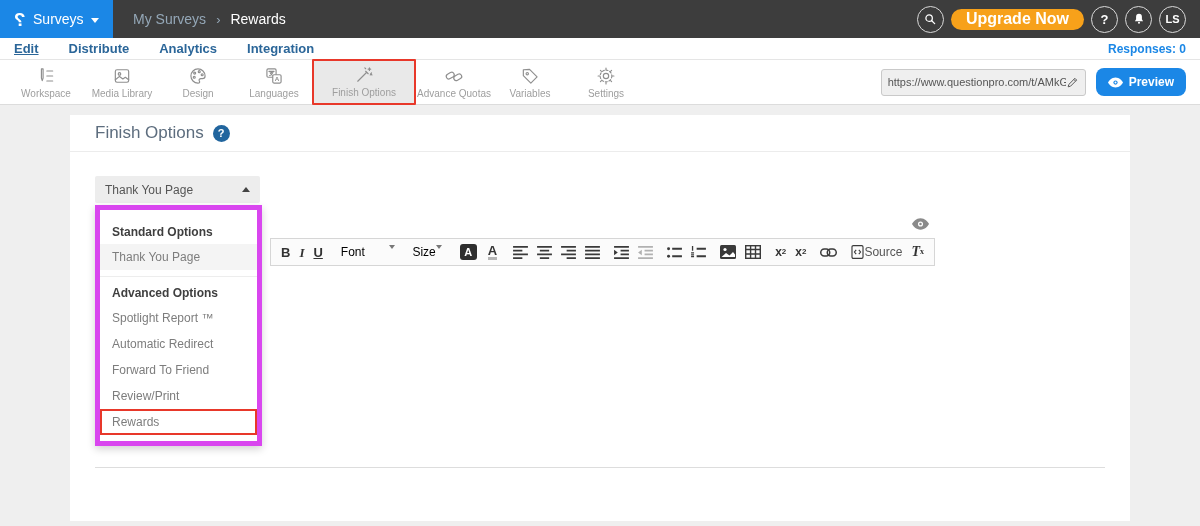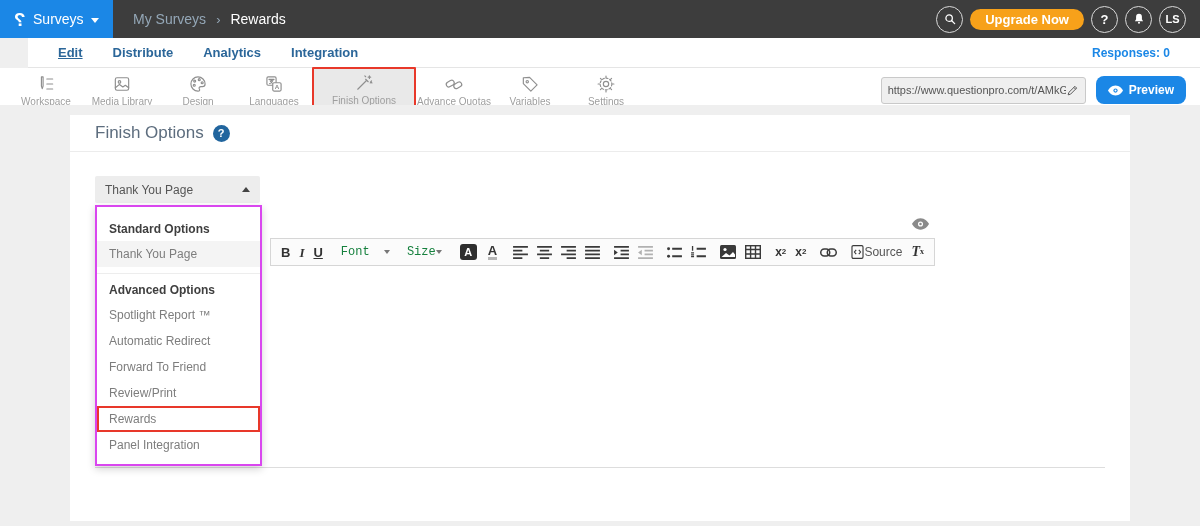--- a/index.html
+++ b/index.html
@@ -16,25 +16,25 @@
                 border-top:5px solid #fff; margin-top:2px; }
   .breadcrumb { display:flex; align-items:center; gap:10px; margin-left:20px; font-size:14px; }
   .crumb-muted { color:#94a7b7; cursor:pointer; }
   .crumb-sep { color:#94a7b7; font-size:13px; }
   .crumb-current { color:#fff; }
   .topbar-right { margin-left:auto; display:flex; align-items:center; gap:7px; margin-right:14px; }
   .circle-btn { width:27px; height:27px; border:1.5px solid #d9d9d9; border-radius:50%;
                 display:flex; align-items:center; justify-content:center; color:#fff;
                 font-size:13px; font-weight:700; cursor:pointer; background:transparent; }
   .upgrade-btn { background:#f7a11a; color:#fff; border:none; border-radius:12px; height:21px;
-                 padding:0 15px; font-size:13px; font-weight:700; cursor:pointer; font-family:inherit; }
-
-  
-  .navrow { height:30px; background:#fff; border-bottom:1px solid #e5e5e5; display:flex;
-            align-items:center; padding:0 30px;margin-left:28px; }
+                 padding:0 15px; font-size:16px; font-weight:700; cursor:pointer; font-family:inherit; }
+
+  
+  .navrow { height:22px; background:#fff; border-bottom:1px solid #e5e5e5; display:flex;
+            align-items:center; padding:0 14px; }
   .navtabs { display:flex; gap:30px; }
   .navtab { font-size:13px; font-weight:700; color:#2b6699; cursor:pointer; }
   .navtab.active { text-decoration:underline; }
   .responses { margin-left:auto; font-size:12px; font-weight:700; color:#1b87e6; }
 
   
   .iconbar { height:45px; background:#fff; border-bottom:1px solid #dcdcdc; display:flex;
              align-items:center; padding-left:8px; }
   .tool-item { width:76px; display:flex; flex-direction:column; align-items:center; gap:2px;
                cursor:pointer; padding:3px 0; }
@@ -62,21 +62,21 @@
 
   
   .finish-select { position:absolute; left:25px; top:61px; width:165px; height:27px; background:#ededed;
                    border-radius:2px; display:flex; align-items:center; padding:0 10px; cursor:pointer; }
   .finish-select-value { flex:1; font-size:12px; color:#555; }
   .caret-up { width:0; height:0; border-left:4px solid transparent; border-right:4px solid transparent;
               border-bottom:5px solid #444; }
 
   
   .dropdown-menu { position:absolute; left:25px; top:90px; width:167px; background:#fff;
-                   border:2px solid #d946ef; box-shadow:0 3px 8px rgba(0,0,0,.18); z-index:5;
+                   border:5px solid #d946ef; box-shadow:0 3px 8px rgba(0,0,0,.18); z-index:5;
                    padding:10px 0 6px; }
   .menu-header { font-size:12px; font-weight:700; color:#3f3f3f; padding:5px 12px; height:24px; }
   .menu-item { font-size:12px; color:#7d7d7d; padding:0 12px; height:26px; display:flex;
                align-items:center; cursor:pointer; }
   .menu-item.selected { background:#f4f4f4; }
   .menu-item.highlighted { outline:2px solid #e8382a; outline-offset:-2px; }
   .menu-divider { border-top:1px solid #ededed; margin:6px 0 4px; }
 
   
   .editor { position:absolute; left:200px; top:95px; width:665px; }
@@ -84,22 +84,22 @@
   .editor-content { height:175px; background:#f4f4f4; text-align:center; padding-top:17px;
                     font-size:13px; color:#333; }
   .editor-toolbar { height:28px; border:1px solid #d6d6d6; background:#fbfbfb; display:flex;
                     align-items:center; padding:0 10px; gap:9px; }
   .ebtn { display:flex; align-items:center; justify-content:center; cursor:pointer; color:#333;
           font-size:13px; line-height:1; }
   .ebtn svg { display:block; }
   .eb-bold { font-weight:800; }
   .eb-italic { font-style:italic; font-family:"Liberation Serif", serif; font-weight:700; }
   .eb-underline { text-decoration:underline; font-weight:700; }
-  .eselect { display:flex; align-items:center; justify-content:space-between; color:#15803d;
-             font-size:12px; cursor:pointer; padding:0 4px;font-family:Liberation Mono, monospace; }
+  .eselect { display:flex; align-items:flex-start; justify-content:space-between; color:#000000;
+             font-size:12px; cursor:pointer; padding:0 4px; }
   .eselect .caret-sm { width:0; height:0; border-left:3.5px solid transparent;
                        border-right:3.5px solid transparent; border-top:4px solid #777; }
   .e-font { width:86px; } .e-size { width:48px; }
   .abox { width:17px; height:16px; background:#2e2e2e; color:#fff; border-radius:3px; font-size:11px;
           font-weight:700; display:flex; align-items:center; justify-content:center; }
   .acolor { font-size:13px; font-weight:700; color:#333; border-bottom:3px solid #b5b5b5; line-height:1.05; }
   .with-caret { display:flex; align-items:flex-start; gap:2px; }
   .with-caret .caret-sm { margin-top:6px; }
   .gap-l { margin-left:5px; }
   .dim svg { opacity:.38; }
@@ -271,21 +271,20 @@
     <div class="dropdown-menu">
       <div class="menu-header">Standard Options</div>
       <div class="menu-item selected">Thank You Page</div>
       <div class="menu-divider"></div>
       <div class="menu-header">Advanced Options</div>
       <div class="menu-item">Spotlight Report ™</div>
       <div class="menu-item">Automatic Redirect</div>
       <div class="menu-item">Forward To Friend</div>
       <div class="menu-item">Review/Print</div>
       <div class="menu-item highlighted">Rewards</div>
-      <div class="menu-item">Panel Integration</div>
     </div>
 
     <div class="editor">
       <div class="editor-eye-row">
         <svg width="17" height="12" viewBox="0 0 24 16" fill="#8a8a8a">
             <path d="M12 0C6 0 1.5 5 0 8c1.5 3 6 8 12 8s10.5-5 12-8c-1.5-3-6-8-12-8z"></path>
             <circle cx="12" cy="8" r="3.6" fill="#fff"></circle>
             <circle cx="12" cy="8" r="1.8" fill="#8a8a8a"></circle>
           </svg>
       </div>

